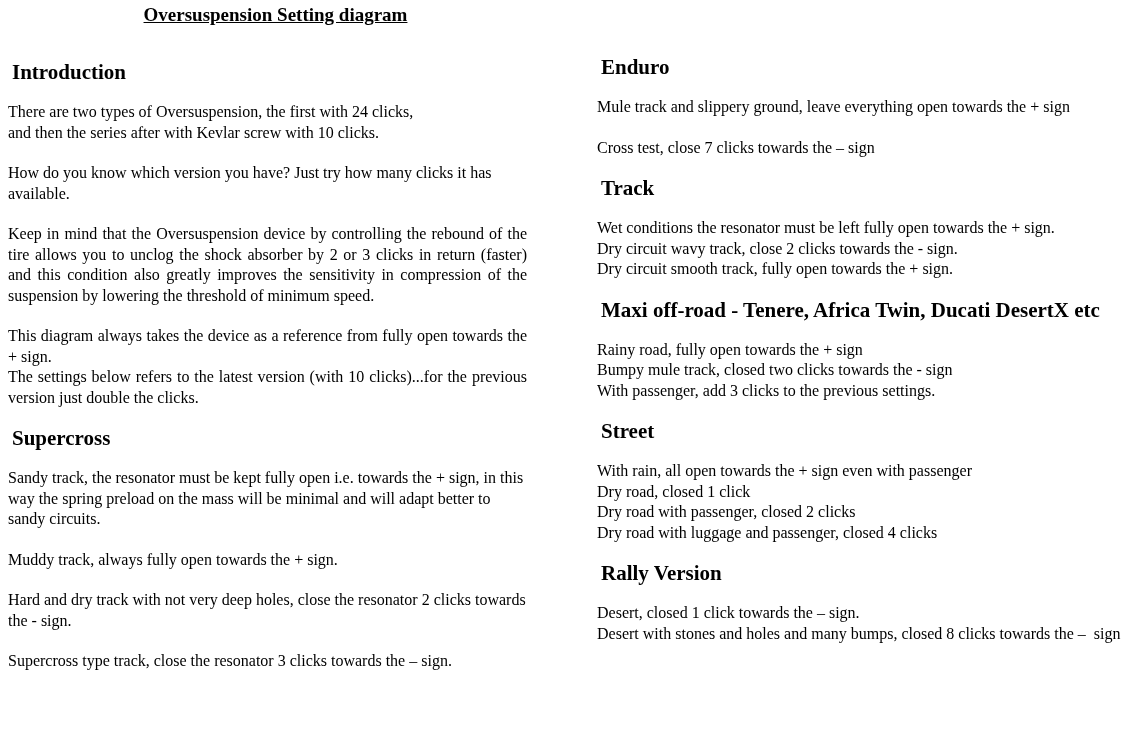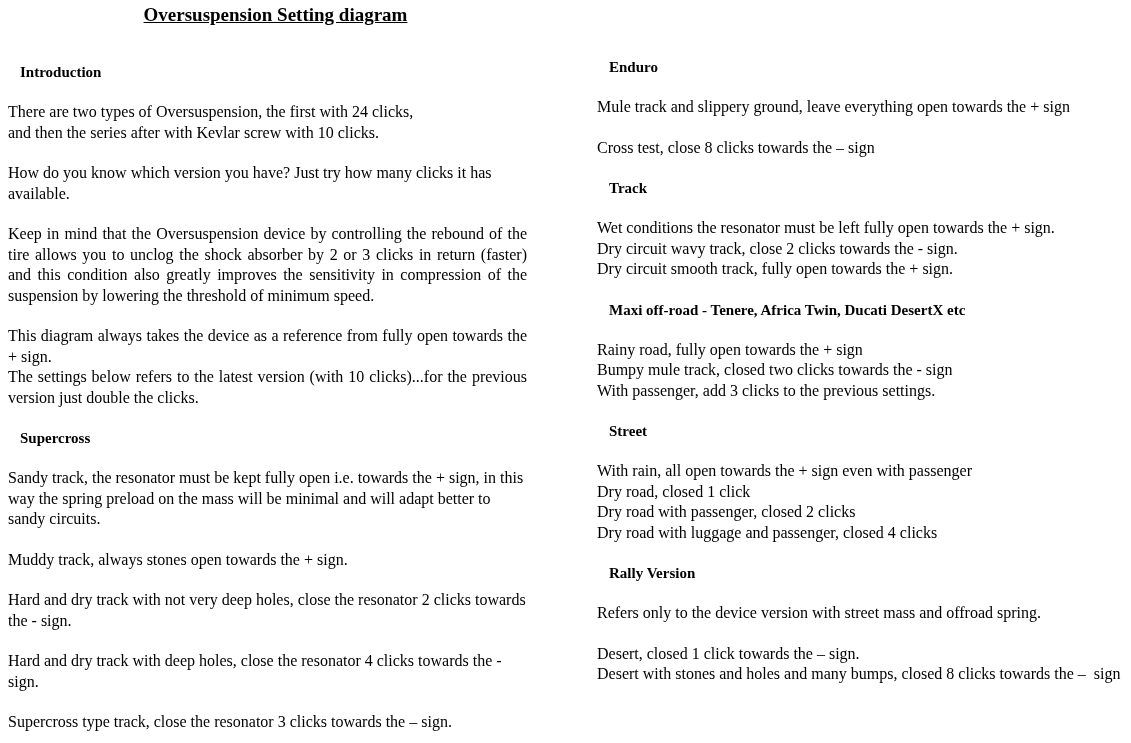--- a/index.html
+++ b/index.html
@@ -34,24 +34,24 @@
     left: 8px;
     top: 62px;
     width: 519px;
   }
   #right-col {
     left: 597px;
     top: 57px;
     width: 527px;
   }
   .heading {
-    font-size: 15px;
+    font-size: 21px;
     font-weight: bold;
     line-height: 21px;
-    margin: 0 0 19px 12px;
+    margin: 0 0 19px 4px;
     white-space: pre-wrap;
   }
   .para {
     font-size: 16px;
     line-height: 20.5px;
     margin: 0 0 20px 0;
     white-space: pre-wrap;
   }
   .para.justify {
     text-align: justify;
@@ -66,41 +66,39 @@
   <div class="col" id="left-col">
       <h2 class="heading">Introduction</h2>
       <p class="para">There are two types of Oversuspension, the first with 24 clicks,
 and then the series after with Kevlar screw with 10 clicks.</p>
       <p class="para">How do you know which version you have? Just try how many clicks it has available.</p>
       <p class="para justify">Keep in mind that the Oversuspension device by controlling the rebound of the tire allows you to unclog the shock absorber by 2 or 3 clicks in return (faster) and this condition also greatly improves the sensitivity in compression of the suspension by lowering the threshold of minimum speed.</p>
       <p class="para justify">This diagram always takes the device as a reference from fully open towards the + sign.
 The settings below refers to the latest version (with 10 clicks)...for the previous version just double the clicks.</p>
       <h2 class="heading">Supercross</h2>
       <p class="para">Sandy track, the resonator must be kept fully open i.e. towards the + sign, in this way the spring preload on the mass will be minimal and will adapt better to sandy circuits.</p>
-      <p class="para">Muddy track, always stones open towards the + sign.</p>
+      <p class="para">Muddy track, always fully open towards the + sign.</p>
       <p class="para">Hard and dry track with not very deep holes, close the resonator 2 clicks towards the - sign.</p>
-      <p class="para">Hard and dry track with deep holes, close the resonator 4 clicks towards the - sign.</p>
       <p class="para">Supercross type track, close the resonator 3 clicks towards the – sign.</p>
     </div>
 
   <div class="col" id="right-col">
       <h2 class="heading">Enduro</h2>
       <p class="para">Mule track and slippery ground, leave everything open towards the + sign</p>
-      <p class="para">Cross test, close 8 clicks towards the – sign</p>
+      <p class="para">Cross test, close 7 clicks towards the – sign</p>
       <h2 class="heading">Track</h2>
       <p class="para">Wet conditions the resonator must be left fully open towards the + sign.
 Dry circuit wavy track, close 2 clicks towards the - sign.
 Dry circuit smooth track, fully open towards the + sign.</p>
       <h2 class="heading">Maxi off-road - Tenere, Africa Twin, Ducati DesertX etc</h2>
       <p class="para">Rainy road, fully open towards the + sign
 Bumpy mule track, closed two clicks towards the - sign
 With passenger, add 3 clicks to the previous settings.</p>
       <h2 class="heading">Street</h2>
       <p class="para">With rain, all open towards the + sign even with passenger
 Dry road, closed 1 click
 Dry road with passenger, closed 2 clicks
 Dry road with luggage and passenger, closed 4 clicks</p>
       <h2 class="heading">Rally Version</h2>
-      <p class="para">Refers only to the device version with street mass and offroad spring.</p>
       <p class="para">Desert, closed 1 click towards the – sign.
 Desert with stones and holes and many bumps, closed 8 clicks towards the –  sign</p>
     </div>
 </div>
 
 </body></html>

